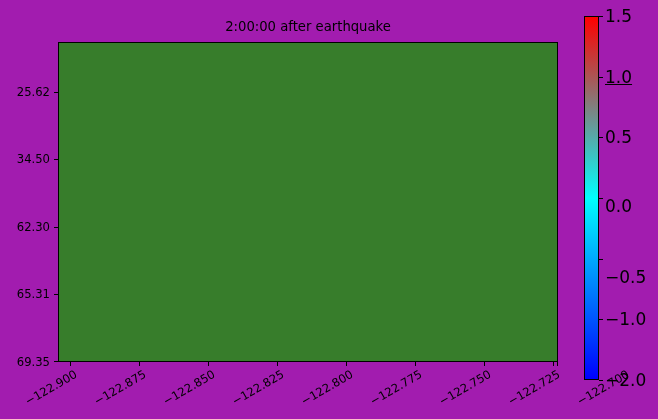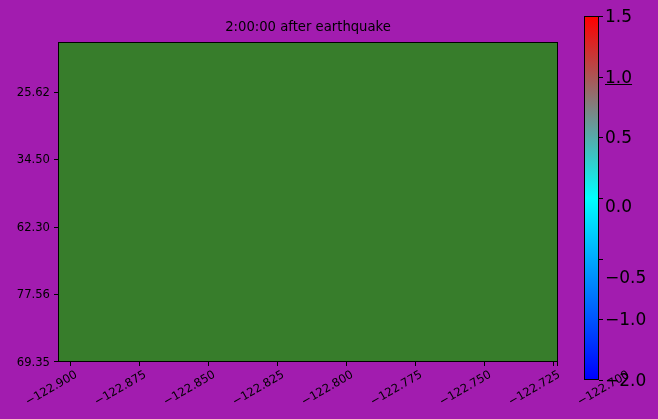--- a/index.html
+++ b/index.html
@@ -133,21 +133,21 @@
   <div id="plot-title">2:00:00 after earthquake</div>
 
   <div id="axes">
     <div id="heatmap-fill" style="background: rgb(55, 125, 43);"></div>
   </div>
 
   <div class="ytick-mark" style="top:361.4px;"></div>
   <div class="ytick-label" style="top:355.5px;">69.35</div>
 
   <div class="ytick-mark" style="top:294.0px;"></div>
-  <div class="ytick-label" style="top:288.1px;">77.56</div>
+  <div class="ytick-label" style="top:288.1px;">65.31</div>
 
   <div class="ytick-mark" style="top:226.7px;"></div>
   <div class="ytick-label" style="top:220.8px;">62.30</div>
 
   <div class="ytick-mark" style="top:159.3px;"></div>
   <div class="ytick-label" style="top:153.4px;">34.50</div>
 
   <div class="ytick-mark" style="top:92.0px;"></div>
   <div class="ytick-label" style="top:86.1px;">25.62</div>
 

